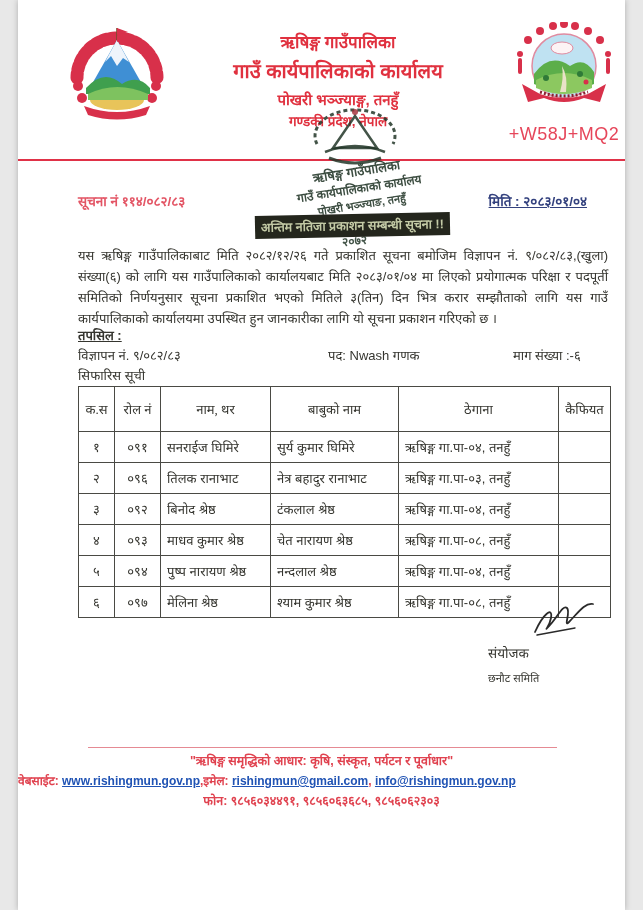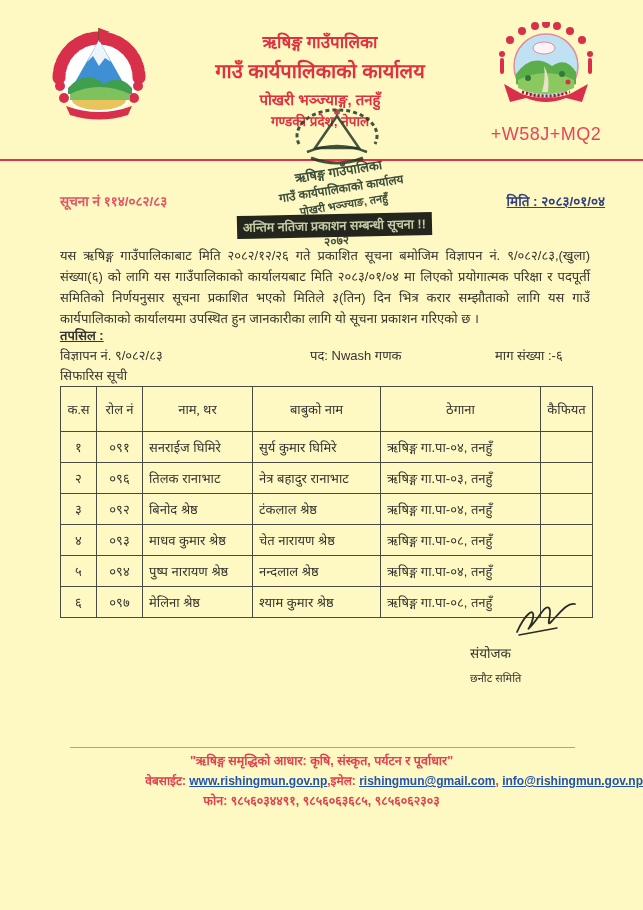--- a/index.html
+++ b/index.html
@@ -1,24 +1,25 @@
 <!DOCTYPE html>
 <html><head>
 <meta charset="utf-8">
 <style>
   html,body{margin:0;padding:0;background:#e8e8e8;}
   .page{
     position:relative;
-    width:643px;height:910px;
+    width:559px;height:910px;
     margin:0 auto;
-    background:#fef9c3;
+    background:#ffffff;
     font-family:"Liberation Sans", sans-serif;
     color:#3a3a3a;
     overflow:hidden;
     box-shadow:0 0 6px rgba(0,0,0,.25);
+    padding-left:48px;
   }
   
   .logo-left{position:absolute;left:46px;top:26px;width:106px;height:106px;}
   .logo-right{position:absolute;left:487px;top:22px;width:118px;height:118px;text-align:center;}
   .plus-code{margin-top:2px;font-size:18px;font-weight:normal;color:#e6465a;letter-spacing:.5px;}
   .head-block{position:absolute;left:152px;top:30px;width:336px;text-align:center;color:#e0313f;}
   .head-line1{font-size:17px;font-weight:bold;margin:0 0 4px;}
   .head-line2{font-size:20px;font-weight:bold;margin:0 0 5px;}
   .head-line3{font-size:15px;font-weight:bold;margin:0 0 3px;}
   .head-line4{font-size:13.5px;font-weight:bold;margin:0;}
@@ -58,21 +59,21 @@
   .col-sn{width:36px;}.col-roll{width:46px;}.col-name{width:110px;}
   .col-father{width:128px;}.col-addr{width:160px;}.col-rem{width:52px;}
   
   .sig-block{position:absolute;left:470px;top:598px;width:150px;}
   .sig-scribble{display:block;margin:0 auto;}
   .sig-role{font-size:13.5px;color:#35352f;margin-top:2px;}
   .sig-committee{font-size:11px;color:#35352f;margin-top:8px;}
   
   .footer-rule{position:absolute;left:70px;right:68px;top:747px;height:1px;background:#e58a93;}
   .footer-motto{position:absolute;left:0;right:0;top:752px;text-align:center;font-size:12.5px;font-weight:bold;color:#e0424f;}
-  .footer-web{position:absolute;left:0;right:0;top:772px;text-align:right;font-size:12px;color:#e0424f;font-weight:bold;}
+  .footer-web{position:absolute;left:0;right:0;top:772px;text-align:left;font-size:12px;color:#e0424f;font-weight:bold;}
   .footer-web a{color:#2053b4;text-decoration:underline;font-weight:bold;}
   .footer-phone{position:absolute;left:0;right:0;top:792px;text-align:center;font-size:12.5px;font-weight:bold;color:#e0424f;}
 </style>
 </head>
 <body>
 
 <div class="page">
 
   <div class="logo-left">
     <svg width="106" height="106" viewBox="0 0 106 106">

